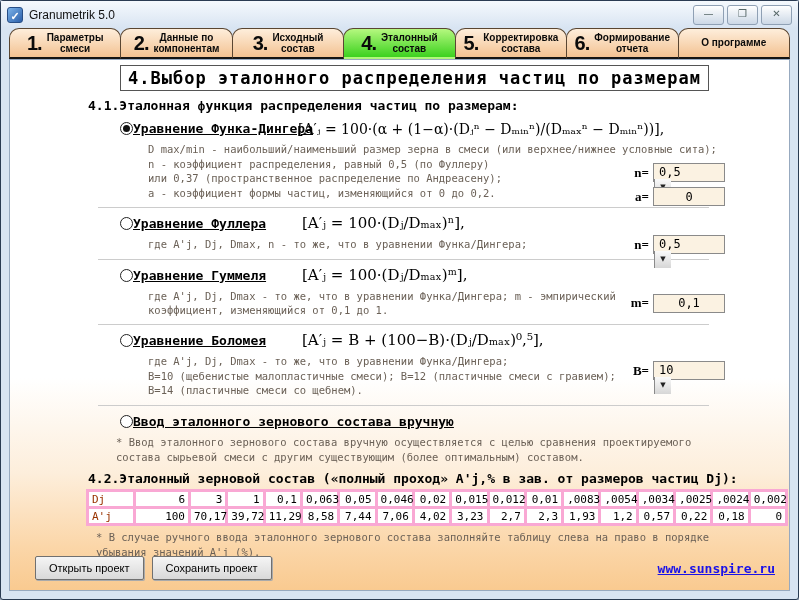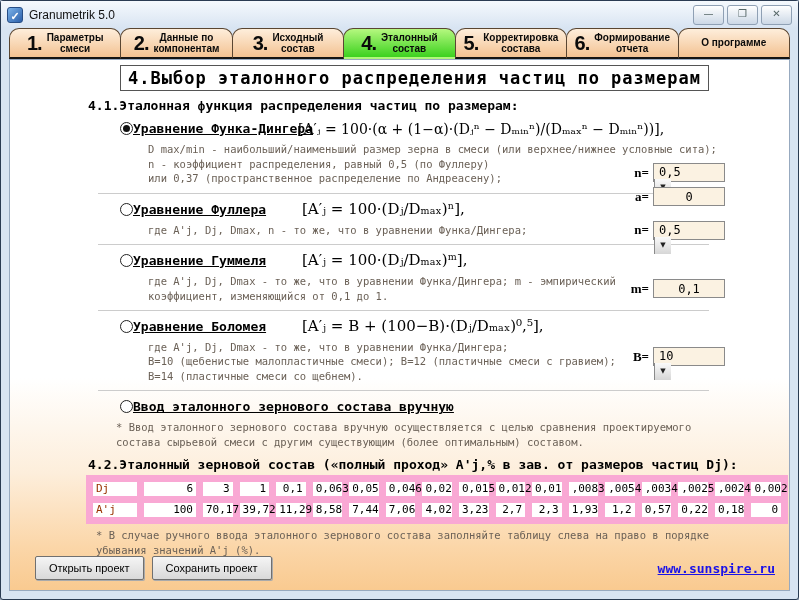--- a/index.html
+++ b/index.html
@@ -54,21 +54,21 @@
   .combo .val{flex:1;font:12px "DejaVu Sans Mono",monospace;padding:1px 0 0 5px;color:#000;}
   .combo .arrow{width:16px;border-left:1px solid #8a8a8a;background:linear-gradient(#fafafa,#d6d6d6);
                 font:7px/17px "DejaVu Sans",sans-serif;text-align:center;color:#222;}
   .pinput{width:72px;height:19px;border:1px solid #8a8a8a;background:#fbf2e2;box-sizing:border-box;
           font:12px "DejaVu Sans Mono",monospace;text-align:center;color:#000;}
   hr.sep{border:0;border-top:1px solid #ccc;margin:0 80px 0 88px;}
   .manual-note,.table-note{margin:4px 70px 0 106px;font:10.5px/1.4 "DejaVu Sans Mono",monospace;color:#6b6157;}
   .table-note{margin-left:86px;}
   .grain-table{margin:3px 0 0 76px;border-collapse:collapse;table-layout:fixed;width:702px;
                font:11px "DejaVu Sans Mono",monospace;background:#fff;}
-  .grain-table th,.grain-table td{border:7px solid #f9a8d4;padding:0 3px;height:14px;}
+  .grain-table th,.grain-table td{border:3px solid #f9a8d4;padding:0 3px;height:14px;}
   .grain-table th{width:38px;text-align:left;color:#993300;font-weight:400;}
   .grain-table td{text-align:right;color:#000;}
   .grain-table td:nth-child(2){width:46px;}
   .bottombar{position:absolute;left:25px;bottom:10px;display:flex;gap:8px;}
   .btn{height:24px;padding:0 13px;border:1px solid #707070;border-radius:2px;
        background:linear-gradient(#f5f5f5,#d9d9d9);box-shadow:1px 1px 0 #aaa;
        font:11px "Liberation Sans",sans-serif;color:#000;cursor:pointer;}
   .site-link{position:absolute;right:14px;bottom:14px;font:700 13px "DejaVu Sans Mono",monospace;
              color:#1a12e8;text-decoration:underline;cursor:pointer;}
 </style>
@@ -126,20 +126,21 @@
     <div class="eq">
       <div class="eq-head">
         <span class="radio sel"></span>
         <span class="eq-name">Уравнение Функа-Дингера</span>
       </div>
       <div class="formula" style="left:288px;top:8px;font-size:14px;">[A′ⱼ = 100·(α + (1−α)·(Dⱼⁿ − Dₘᵢₙⁿ)/(Dₘₐₓⁿ − Dₘᵢₙⁿ))],</div>
       <div class="eq-notes">
         <div>D max/min - наибольший/наименьший размер зерна в смеси (или верхнее/нижнее условные сита);</div>
         <div>n - коэффициент распределения, равный 0,5 (по Фуллеру)</div>
         <div>   или 0,37 (пространственное распределение по Андреасену);</div>
+        <div>a - коэффициент формы частиц, изменяющийся от 0 до 0,2.</div>
       </div>
       <div class="eq-params" style="top:50px;">
         <div class="param-row">
           <span class="param-label">n=</span>
           <div class="combo">
             <span class="val">0,5</span>
             <span class="arrow">▼</span>
           </div>
         </div>
         <div class="param-row">

